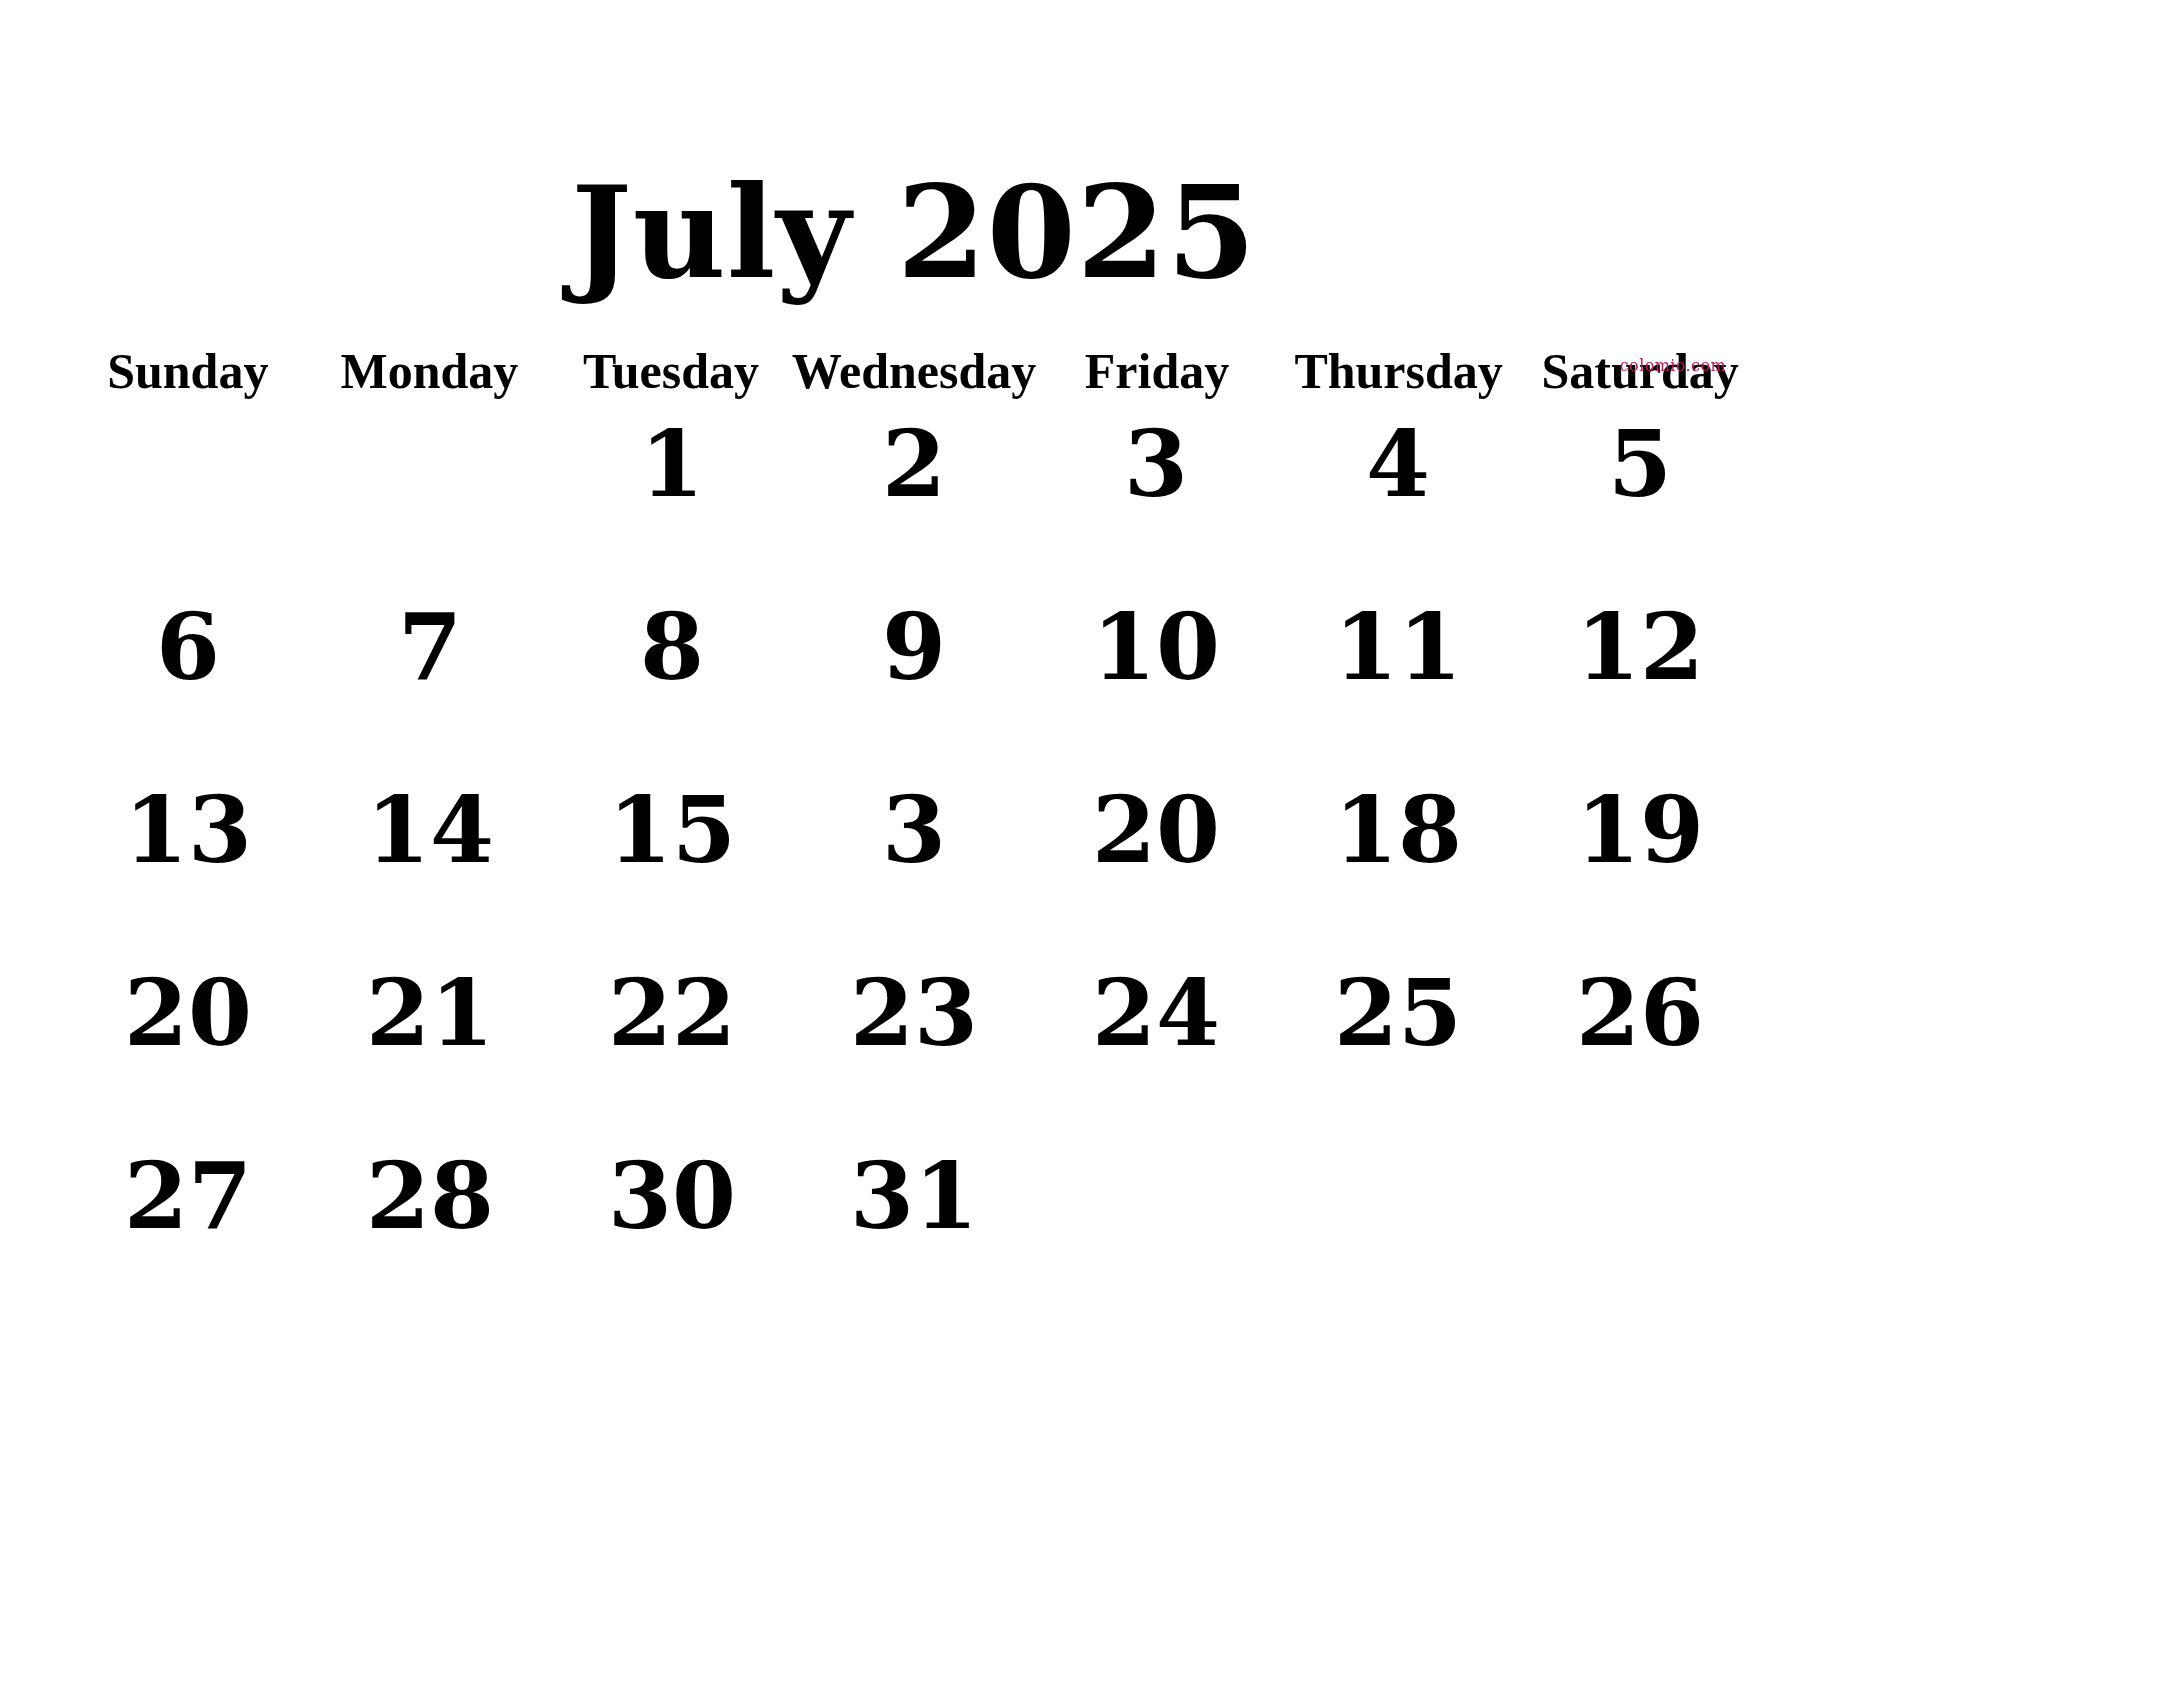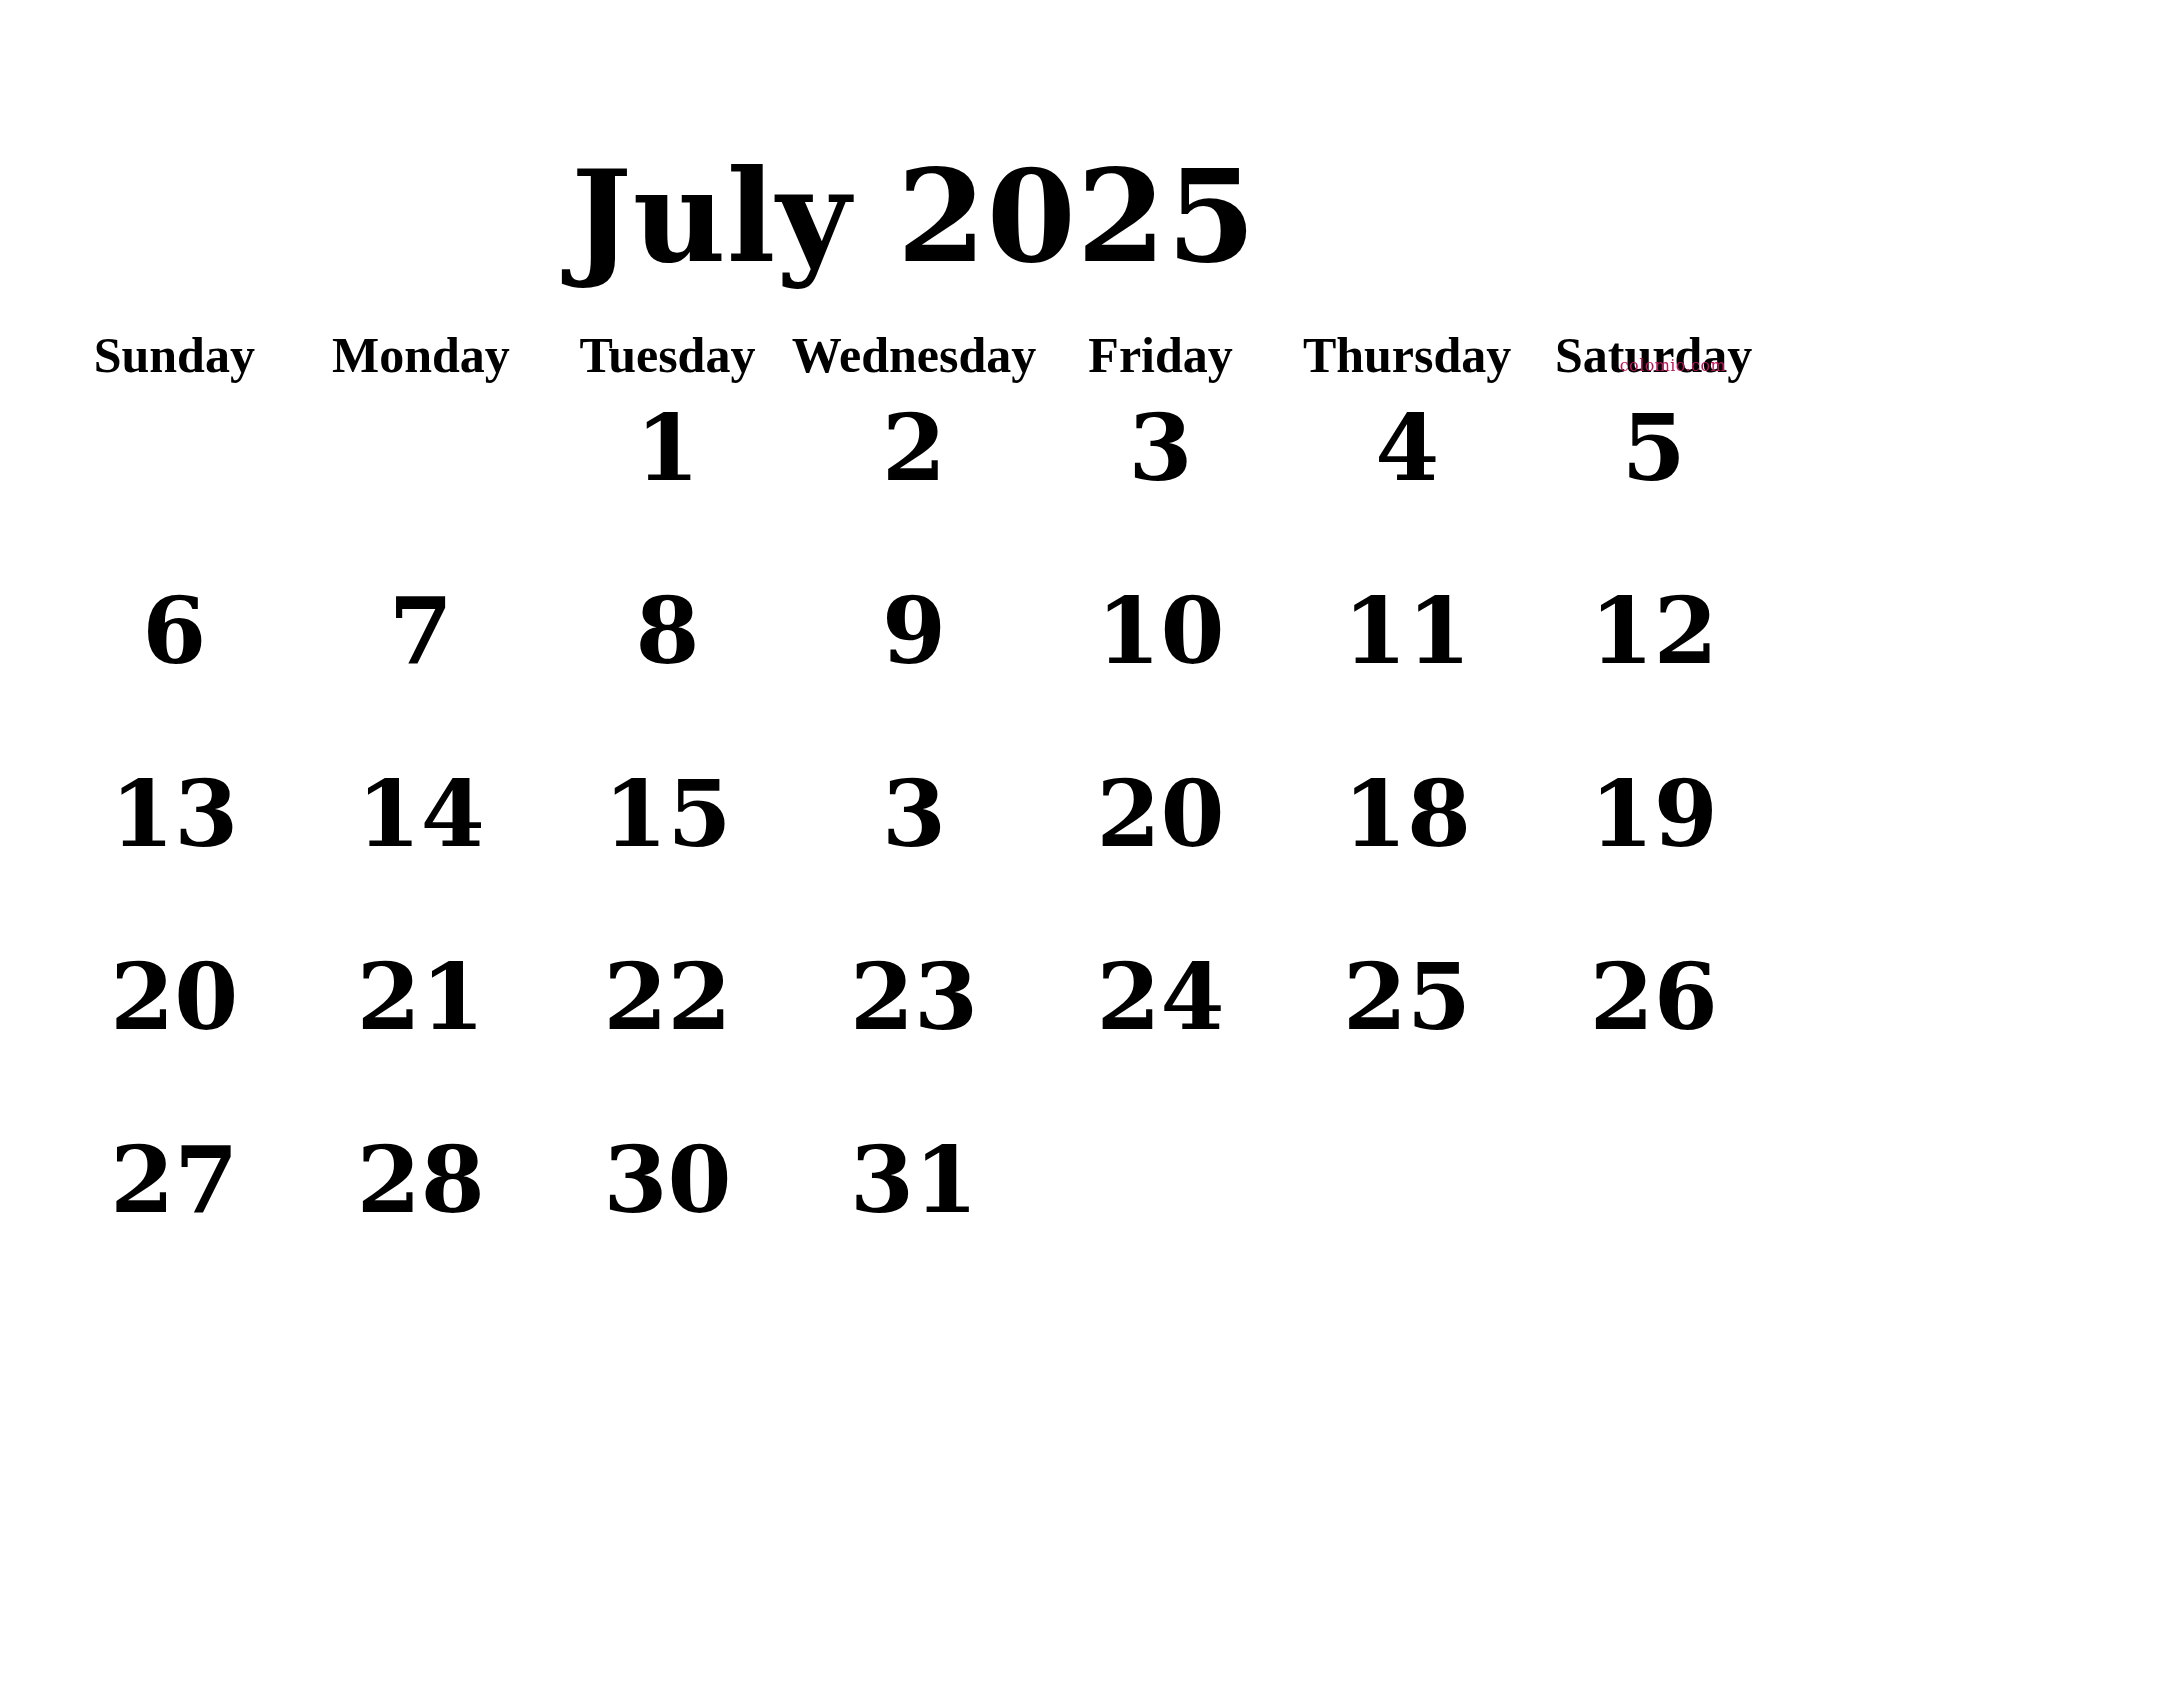--- a/index.html
+++ b/index.html
@@ -14,21 +14,21 @@
     color: #000000;
     overflow: hidden;
     position: relative;
   }
 
   .calendar-page {
     width: 1828px;
     height: 1685px;
     position: relative;
     box-sizing: border-box;
-    padding: 0;
+    padding: 16px;
   }
 
   .title {
     text-align: center;
     font-family: "DejaVu Serif", serif;
     font-weight: bold;
     font-size: 128px;
     line-height: 1;
     letter-spacing: 0.9px;
     padding-top: 152px;

